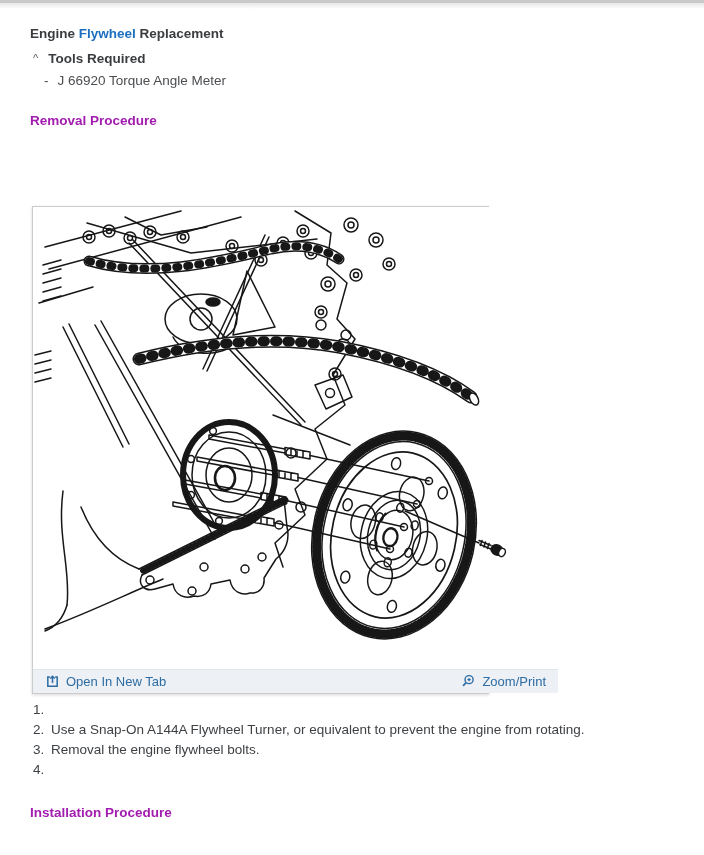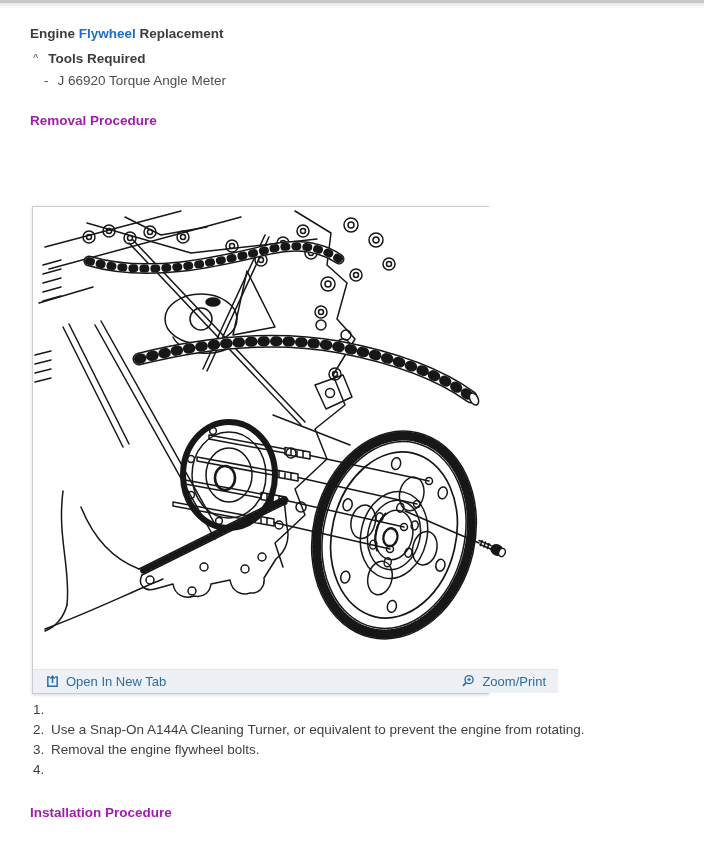--- a/index.html
+++ b/index.html
@@ -260,21 +260,21 @@
     </a>
   </div>
 </div>
 
 <div class="steps">
   <div class="step">
     <span class="num">1.</span>
   </div>
   <div class="step">
     <span class="num">2.</span>
-    <span class="txt">Use a Snap-On A144A Cleaning Turner, or equivalent to prevent the engine from rotating.</span>
+    <span class="txt">Use a Snap-On A144A Flywheel Turner, or equivalent to prevent the engine from rotating.</span>
   </div>
   <div class="step">
     <span class="num">3.</span>
     <span class="txt">Removal the engine flywheel bolts.</span>
   </div>
   <div class="step">
     <span class="num">4.</span>
   </div>
 </div>
 

